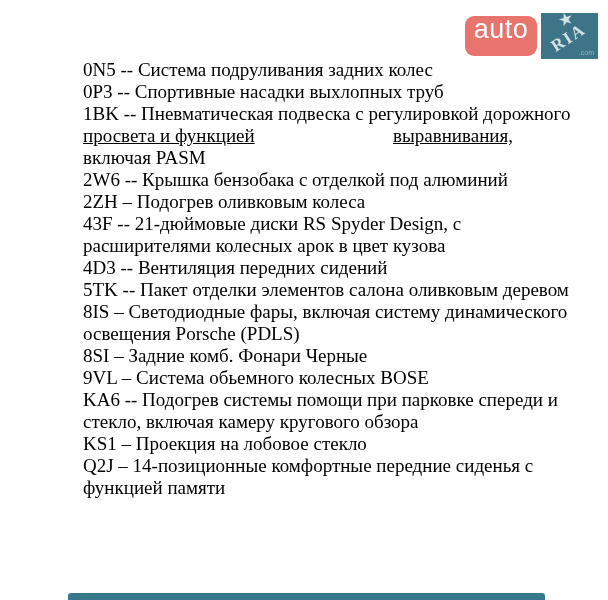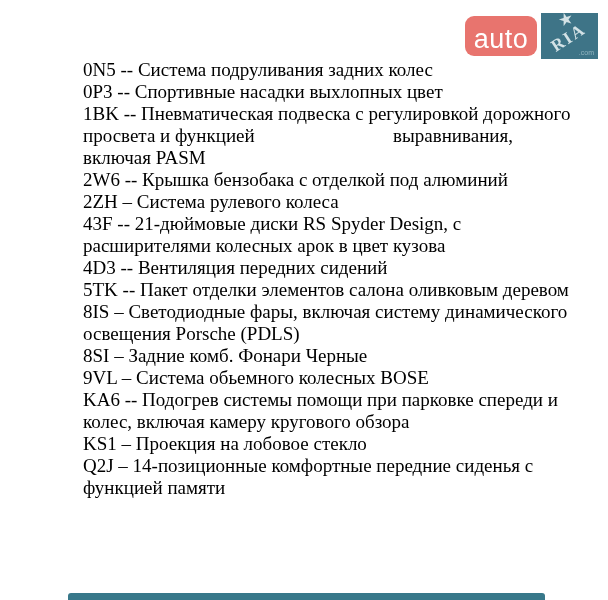--- a/index.html
+++ b/index.html
@@ -27,21 +27,21 @@
     align-items: center;
     gap: 4px;
     cursor: pointer;
   }
   .logo-auto {
     width: 72px;
     height: 40px;
     background: #e8746e;
     border-radius: 9px;
     display: flex;
-    align-items: flex-end;
+    align-items: flex-start;
     justify-content: center;
   }
   .logo-auto span {
     color: #ffffff;
     font-family: "Liberation Sans", sans-serif;
     font-size: 27px;
     font-weight: 400;
     letter-spacing: 0.5px;
     line-height: 1;
     padding-bottom: 3px;
@@ -93,20 +93,21 @@
     line-height: 22px;
     color: #000000;
   }
   .line {
     white-space: nowrap;
   }
   .line.split {
     display: flex;
     justify-content: space-between;
     width: 430px;
+    text-decoration: underline;
   }
 
   
   .footer-bar {
     position: absolute;
     left: 68px;
     top: 593px;
     width: 477px;
     height: 7px;
     background: #38788a;
@@ -124,39 +125,39 @@
     </div>
     <div class="logo-ria">
       <span class="star">★</span>
       <span class="ria-text">RIA</span>
       <span class="com">.com</span>
     </div>
   </div>
 
   <div class="textcol">
     <div class="line">0N5 -- Система подруливания задних колес</div>
-    <div class="line">0P3 -- Спортивные насадки выхлопных цвет</div>
+    <div class="line">0P3 -- Спортивные насадки выхлопных труб</div>
     <div class="line">1BK -- Пневматическая подвеска с регулировкой дорожного</div>
     <div class="line split">
       <span>просвета и функцией</span>
       <span>выравнивания,</span>
     </div>
     <div class="line">включая PASM</div>
     <div class="line">2W6 -- Крышка бензобака с отделкой под алюминий</div>
-    <div class="line">2ZH – Система рулевого колеса</div>
+    <div class="line">2ZH – Подогрев оливковым колеса</div>
     <div class="line">43F -- 21-дюймовые диски RS Spyder Design, с</div>
     <div class="line">расширителями колесных арок в цвет кузова</div>
     <div class="line">4D3 -- Вентиляция передних сидений</div>
     <div class="line">5TK -- Пакет отделки элементов салона оливковым деревом</div>
     <div class="line">8IS – Светодиодные фары, включая систему динамического</div>
     <div class="line">освещения Porsche (PDLS)</div>
     <div class="line">8SI – Задние комб. Фонари Черные</div>
     <div class="line">9VL – Система обьемного колесных BOSE</div>
     <div class="line">KA6 -- Подогрев системы помощи при парковке спереди и</div>
-    <div class="line">колес, включая камеру кругового обзора</div>
+    <div class="line">стекло, включая камеру кругового обзора</div>
     <div class="line">KS1 – Проекция на лобовое стекло</div>
     <div class="line">Q2J – 14-позиционные комфортные передние сиденья с</div>
     <div class="line">функцией памяти</div>
   </div>
 
   <div class="footer-bar"></div>
 
 </div>
 
 </body></html>

